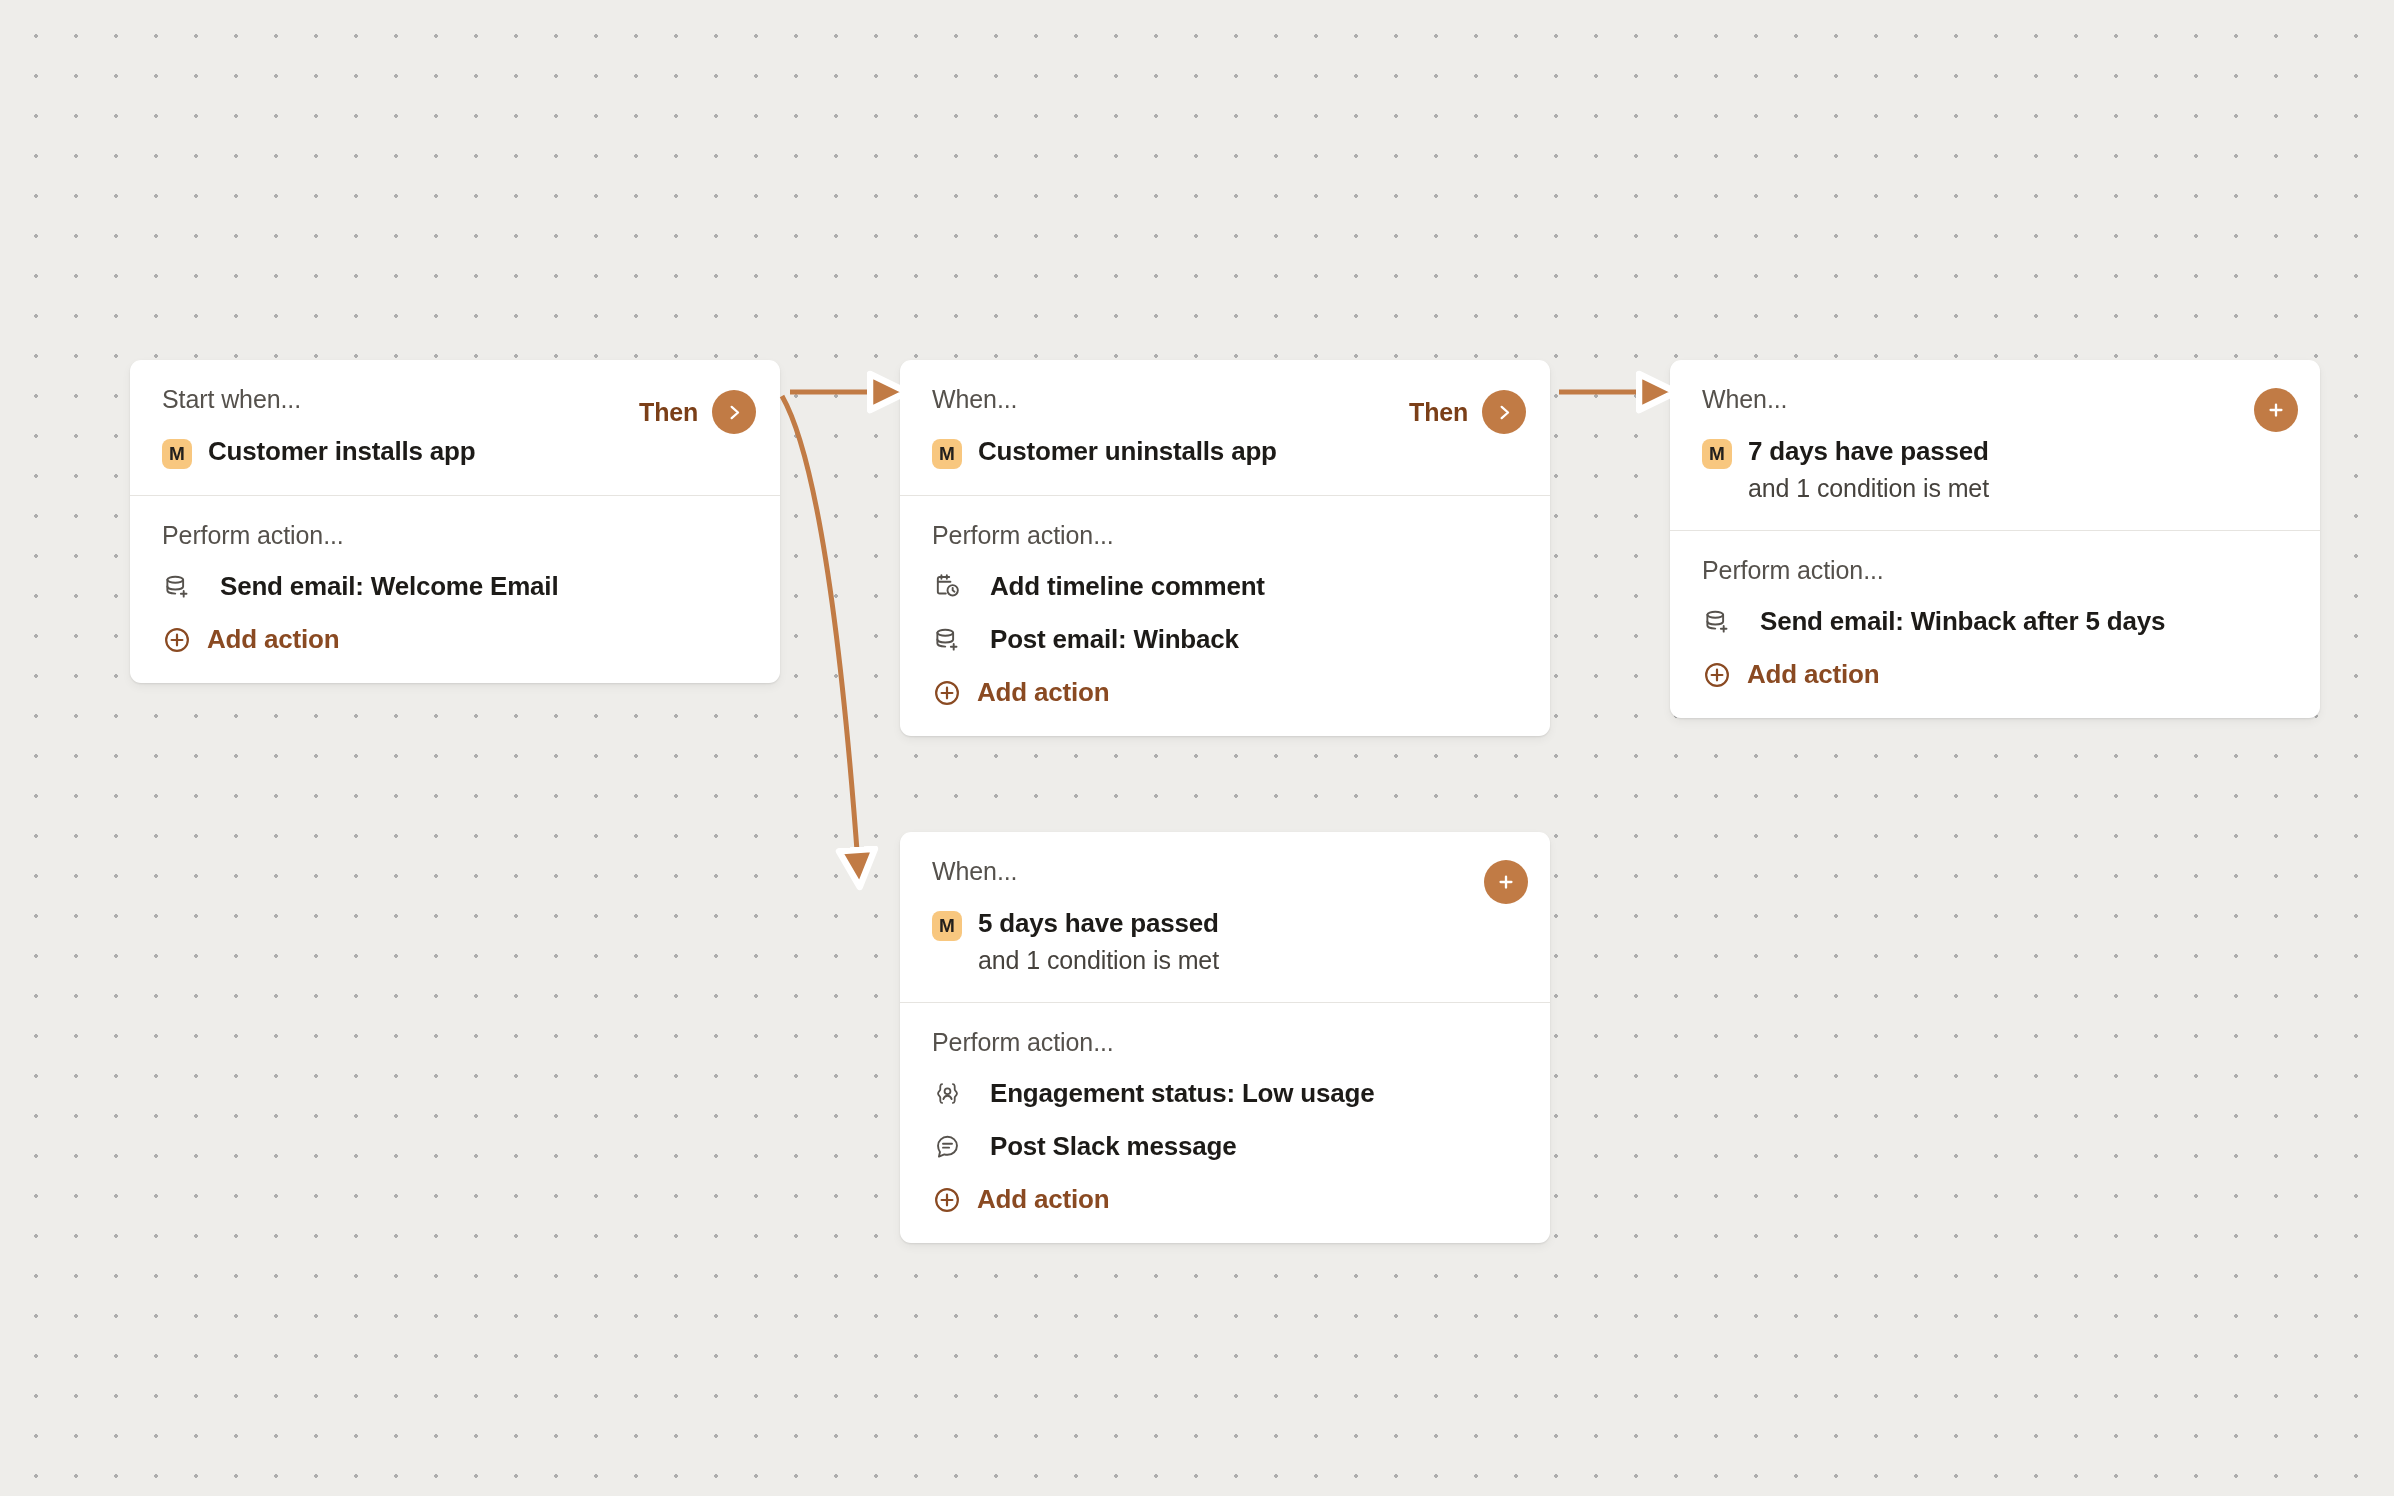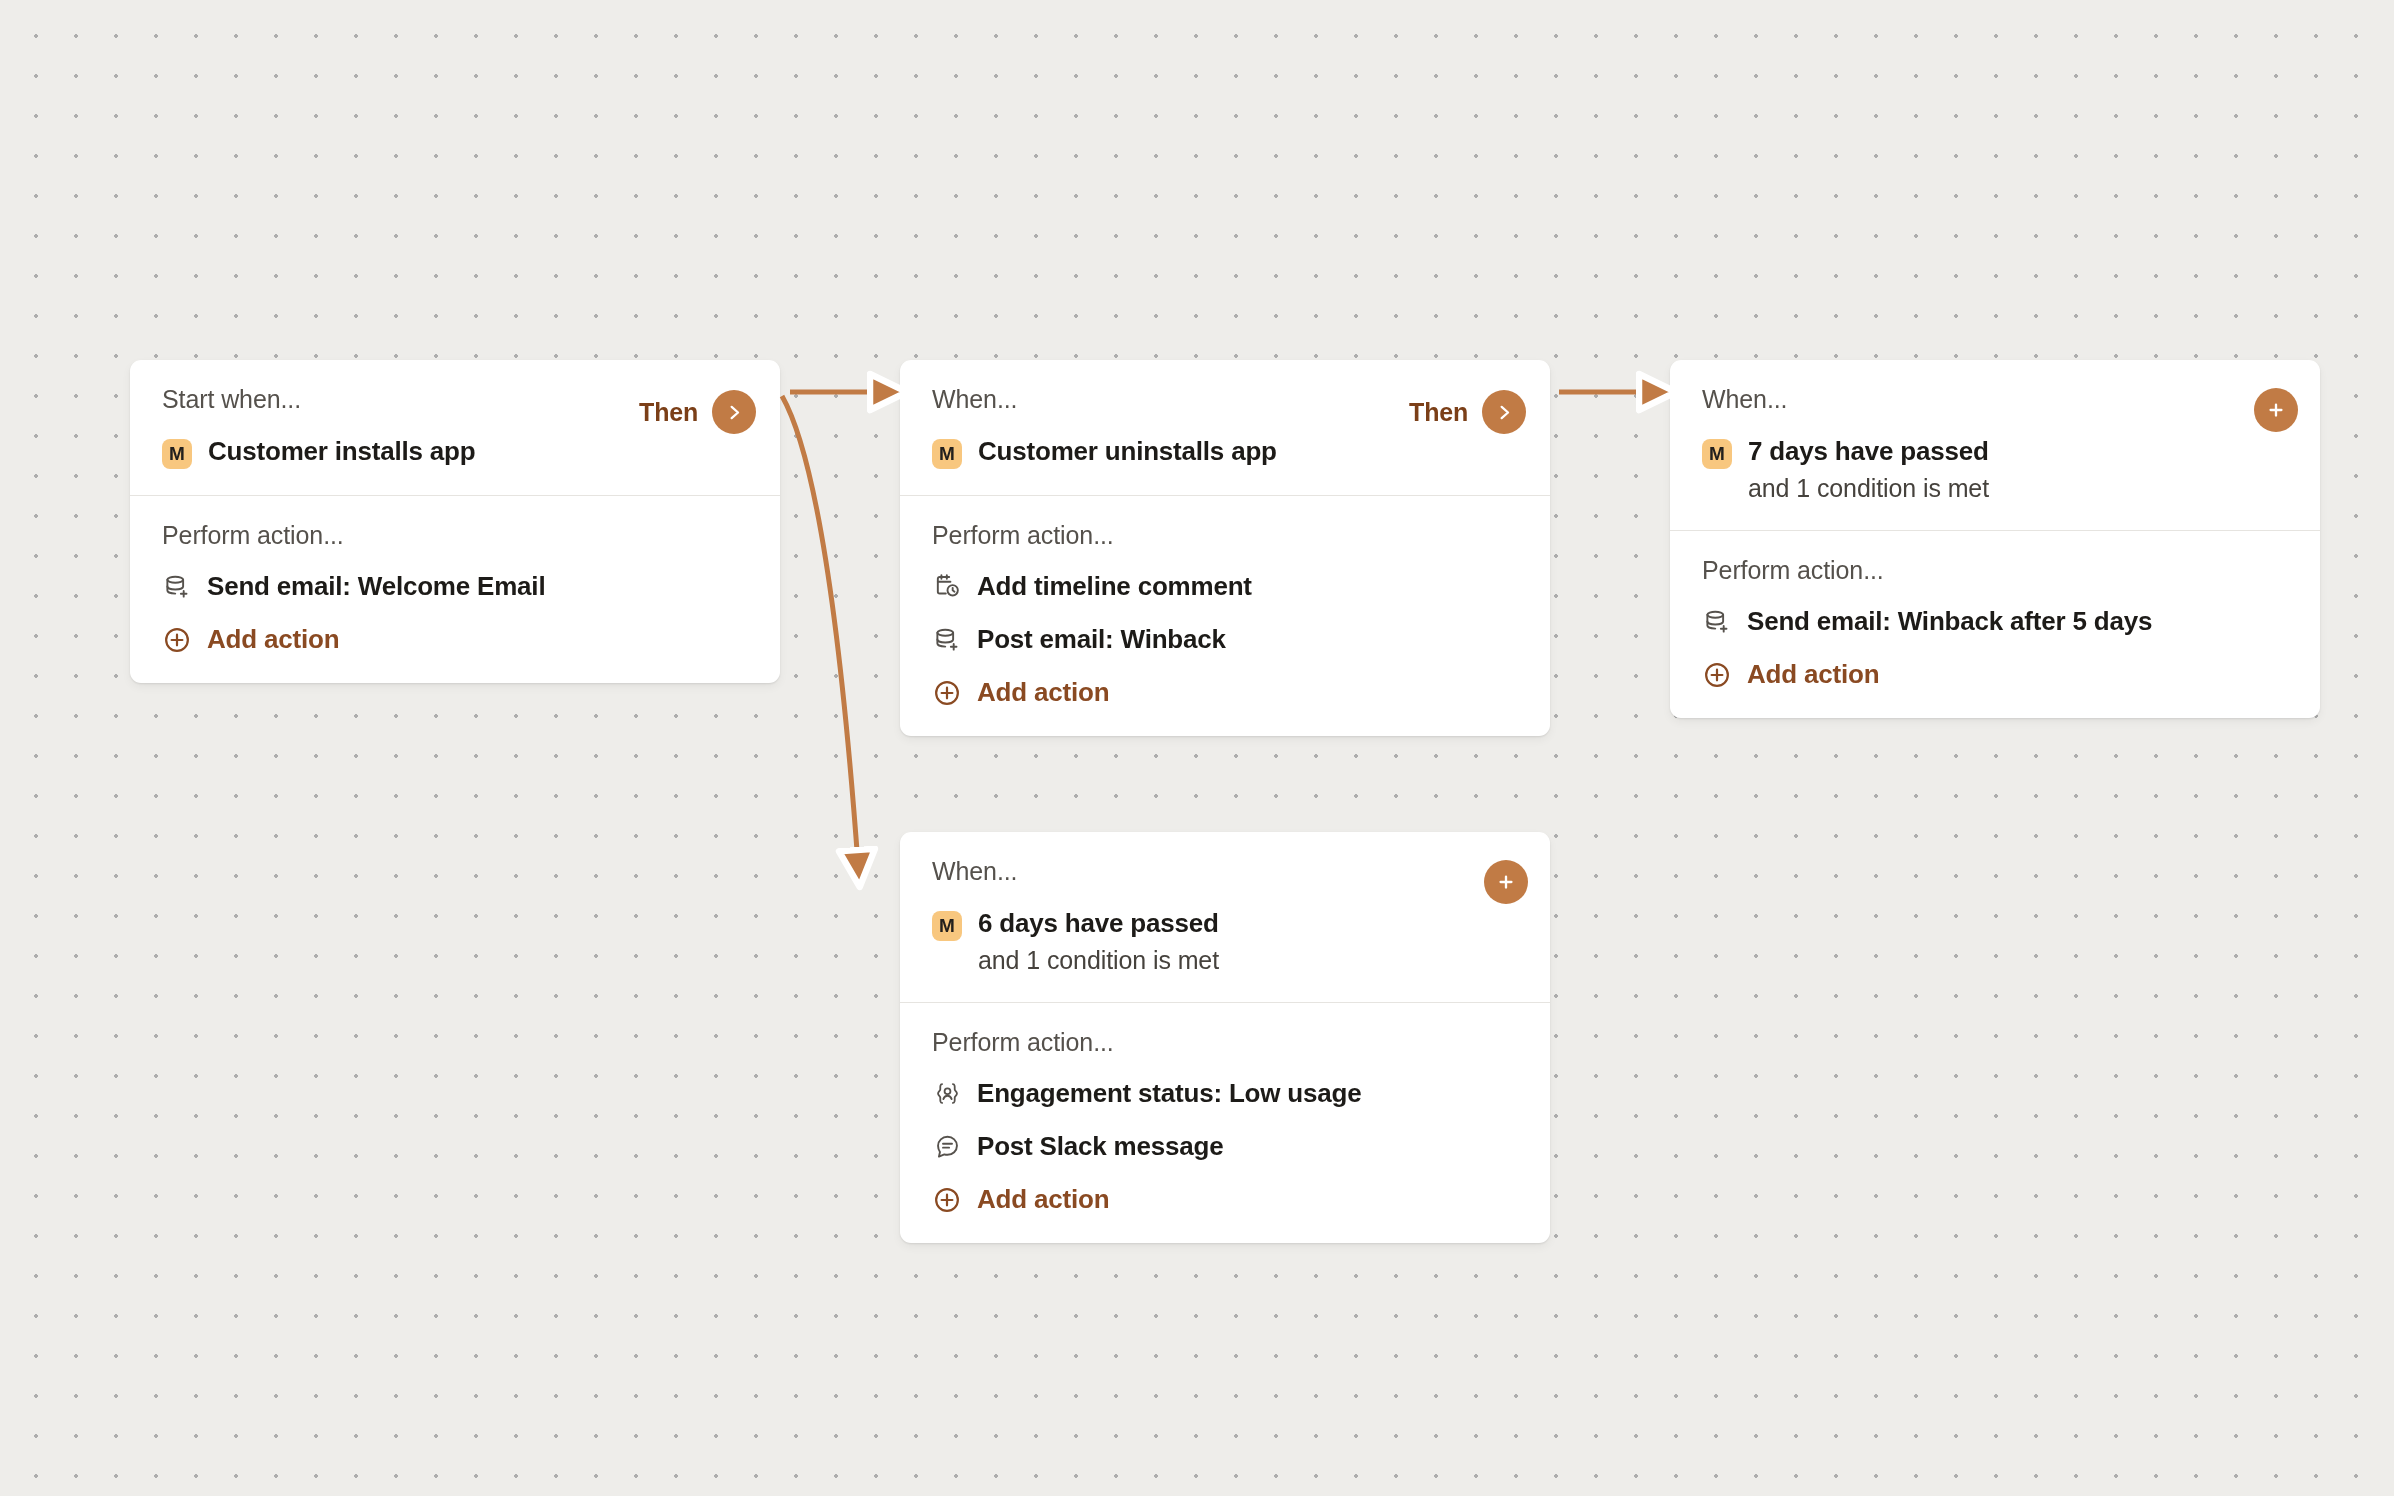--- a/index.html
+++ b/index.html
@@ -83,21 +83,21 @@
   .trigger-sub {
     font-size: 25px;
     color: #46423d;
     letter-spacing: -0.1px;
     line-height: 1.18;
     margin-top: 8px;
   }
   .action-row {
     display: flex;
     align-items: center;
-    gap: 15px;
+    gap: 28px;
     margin-bottom: 22px;
   }
   .action-row:last-child { margin-bottom: 0; }
   .action-icon {
     flex: 0 0 auto;
     width: 30px;
     height: 30px;
     display: flex;
     align-items: center;
     justify-content: center;
@@ -330,21 +330,21 @@
       </div>
     </div>
   </div>
 
   <div class="card" style="left:900px; top:832px; width:650px;">
     <div class="card-top">
       <div class="section-label">When...</div>
       <div class="trigger-row">
         <div class="m-badge">M</div>
         <div class="trigger-text">
-          <div class="trigger-title">6 days have passed</div>
+          <div class="trigger-title">5 days have passed</div>
           <div class="trigger-sub">and 1 condition is met</div>
         </div>
       </div>
       <span class="plus-btn">
         <svg width="20" height="20" viewBox="0 0 24 24" fill="none" stroke="#ffffff" stroke-width="2.8" stroke-linecap="round">
             <path d="M12 5.5 v13 M5.5 12 h13"></path>
           </svg>
       </span>
     </div>
     <div class="card-divider"></div>

